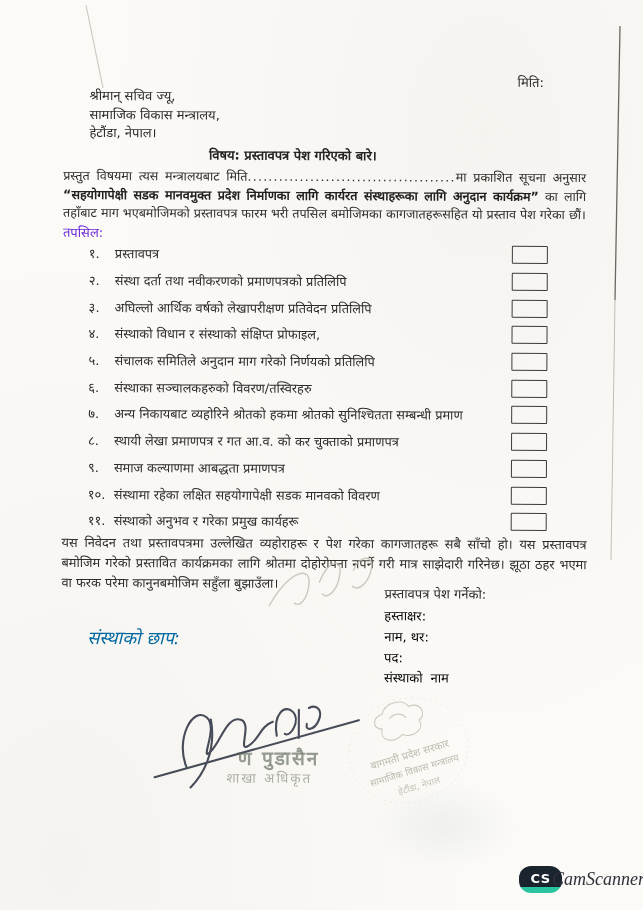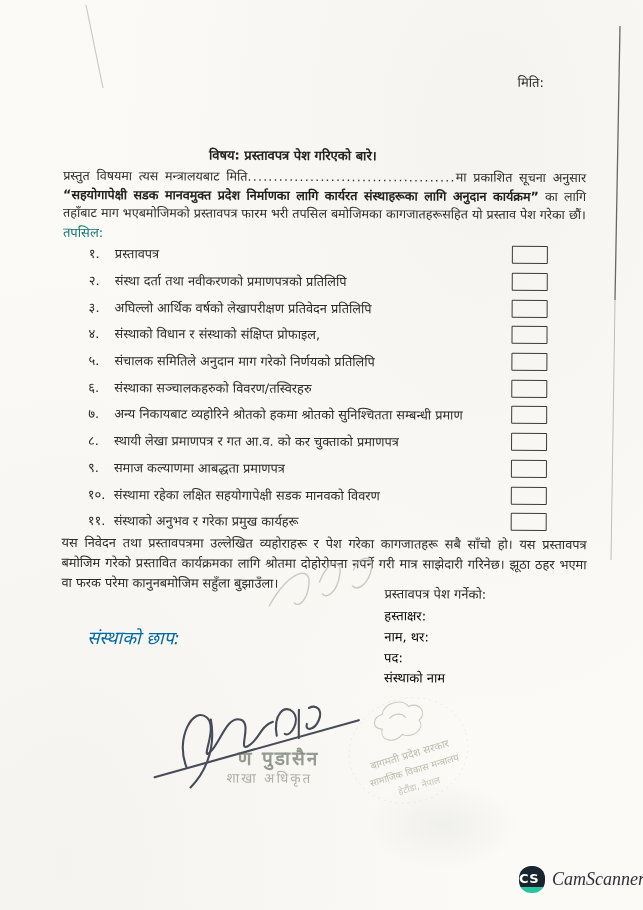--- a/index.html
+++ b/index.html
@@ -13,49 +13,54 @@
     color:#2e2c29;
   }
   .page{position:absolute;inset:0;transform:rotate(0.25deg);transform-origin:50% 50%;}
   .abs{position:absolute;}
   .date-line{left:516px;top:72px;font-size:13px;color:#2b2927;}
   .addr{left:88px;top:88px;font-size:13px;line-height:18.6px;color:#2b2927;}
   .subject{left:40px;right:100px;top:146px;text-align:center;font-size:13px;font-weight:600;color:#262421;}
   .para{left:62px;right:58px;top:168px;text-align:justify;font-size:12.6px;line-height:18.6px;color:#2e2c29;}
   .para .dots{letter-spacing:1.2px;}
   .para .bq{font-weight:700;color:#23211e;}
-  .tapasil{left:62px;top:224px;font-size:13px;color:#0f766e;}
+  .tapasil{left:62px;top:224px;font-size:13px;color:#6d28d9;}
   .list{left:88px;top:241px;right:96px;}
   .lrow{display:flex;align-items:center;height:26.7px;}
   .lnum{width:26px;font-size:13px;color:#2b2927;flex:0 0 auto;}
   .ltext{flex:1 1 auto;font-size:12.8px;color:#2e2c29;white-space:nowrap;overflow:hidden;}
   .lbox{flex:0 0 auto;width:34px;height:16px;border:1.6px solid #3d3b38;background:transparent;border-radius:1px;}
   .closing{left:62px;right:56px;top:534px;text-align:justify;font-size:12.8px;line-height:20px;color:#2e2c29;}
   .submit-head{left:385px;top:584px;font-size:13px;color:#2b2927;}
   .sfield{left:385px;font-size:13px;color:#000000;}
   .orgstamp{left:88px;top:626px;font-size:18px;color:#0369a1;font-style:italic;}
   .sig-name{left:212px;top:745px;font-size:19px;letter-spacing:2px;color:rgba(88,99,84,0.62);font-weight:600;margin-left:27px;}
   .sig-title{left:228px;top:769px;font-size:13.5px;letter-spacing:2px;color:rgba(110,115,98,0.55);}
-  .cs-badge{left:519px;top:866px;width:26px;height:27px;border-radius:12px;
+  .cs-badge{left:519px;top:866px;width:43px;height:27px;border-radius:12px;
     background:linear-gradient(180deg,#1a242f 0 79%, #2ac49e 79% 100%);
-    display:flex;align-items:center;}
+    display:flex;align-items:center;justify-content:center;}
   .cs-badge span{color:#ffffff;font-weight:800;font-size:13px;letter-spacing:0.5px;margin-top:-3px;}
   .cs-label{left:552px;top:869px;font-family:"Liberation Serif","DejaVu Serif",serif;font-size:18px;color:#30303a;font-style:italic;}
   .shade{left:370px;top:780px;width:150px;height:90px;border-radius:50%;
     background:radial-gradient(ellipse, rgba(205,208,205,0.25), transparent 70%);}
   svg{display:block;}
   .noptr{pointer-events:none;}
 </style>
 </head>
 <body>
 
 <div class="page">
 
   <div class="abs date-line">मिति:</div>
 
+  <div class="abs addr">
+    <div>श्रीमान् सचिव ज्यू,</div>
+    <div>सामाजिक विकास मन्त्रालय,</div>
+    <div>हेटौंडा, नेपाल।</div>
+  </div>
 
   <div class="abs subject">विषय: प्रस्तावपत्र पेश गरिएको बारे।</div>
 
   <div class="abs para">
     <span>प्रस्तुत विषयमा त्यस मन्त्रालयबाट मिति</span><span class="dots">........................................</span><span>मा प्रकाशित सूचना अनुसार </span><span class="bq">“सहयोगापेक्षी सडक मानवमुक्त प्रदेश निर्माणका लागि कार्यरत संस्थाहरूका लागि अनुदान कार्यक्रम”</span><span> का लागि तहाँबाट माग भएबमोजिमको प्रस्तावपत्र फारम भरी तपसिल बमोजिमका कागजातहरूसहित यो प्रस्ताव पेश गरेका छौं।</span>
   </div>
 
   <div class="abs tapasil">तपसिल:</div>
 
   <div class="abs list">
@@ -115,21 +120,21 @@
       <span class="lbox"></span>
     </div>
   </div>
 
   <div class="abs closing">यस निवेदन तथा प्रस्तावपत्रमा उल्लेखित व्यहोराहरू र पेश गरेका कागजातहरू सबै साँचो हो।  यस प्रस्तावपत्र बमोजिम गरेको प्रस्तावित कार्यक्रमका लागि श्रोतमा दोहोरोपना नपर्ने गरी मात्र साझेदारी गरिनेछ।  झूठा ठहर भएमा वा फरक परेमा कानुनबमोजिम सहुँला बुझाउँला।</div>
 
   <div class="abs submit-head">प्रस्तावपत्र पेश गर्नेको:</div>
   <div class="abs sfield" style="top:606px;">हस्ताक्षर:</div>
   <div class="abs sfield" style="top:627px;">नाम, थर:</div>
   <div class="abs sfield" style="top:648px;">पद:</div>
-  <div class="abs sfield" style="top:668px;">संस्थाको नाम</div>
+  <div class="abs sfield" style="top:668px;font-family:Liberation Mono, monospace;">संस्थाको नाम</div>
 
   <div class="abs orgstamp">संस्थाको छाप:</div>
 
   <svg class="abs noptr" style="left:262px;top:548px;" width="130" height="75" viewBox="0 0 130 75">
     <g fill="none" stroke="#c6c0b4" stroke-width="1.4" opacity="0.85" stroke-linecap="round">
       <path d="M8,58 C26,24 52,14 47,40 C45,52 38,60 33,55"></path>
       <path d="M58,34 C66,12 82,8 78,28 C76,42 66,52 61,46"></path>
       <path d="M92,22 C97,8 112,5 110,20 C108,33 98,44 91,38"></path>
     </g>
   </svg>

